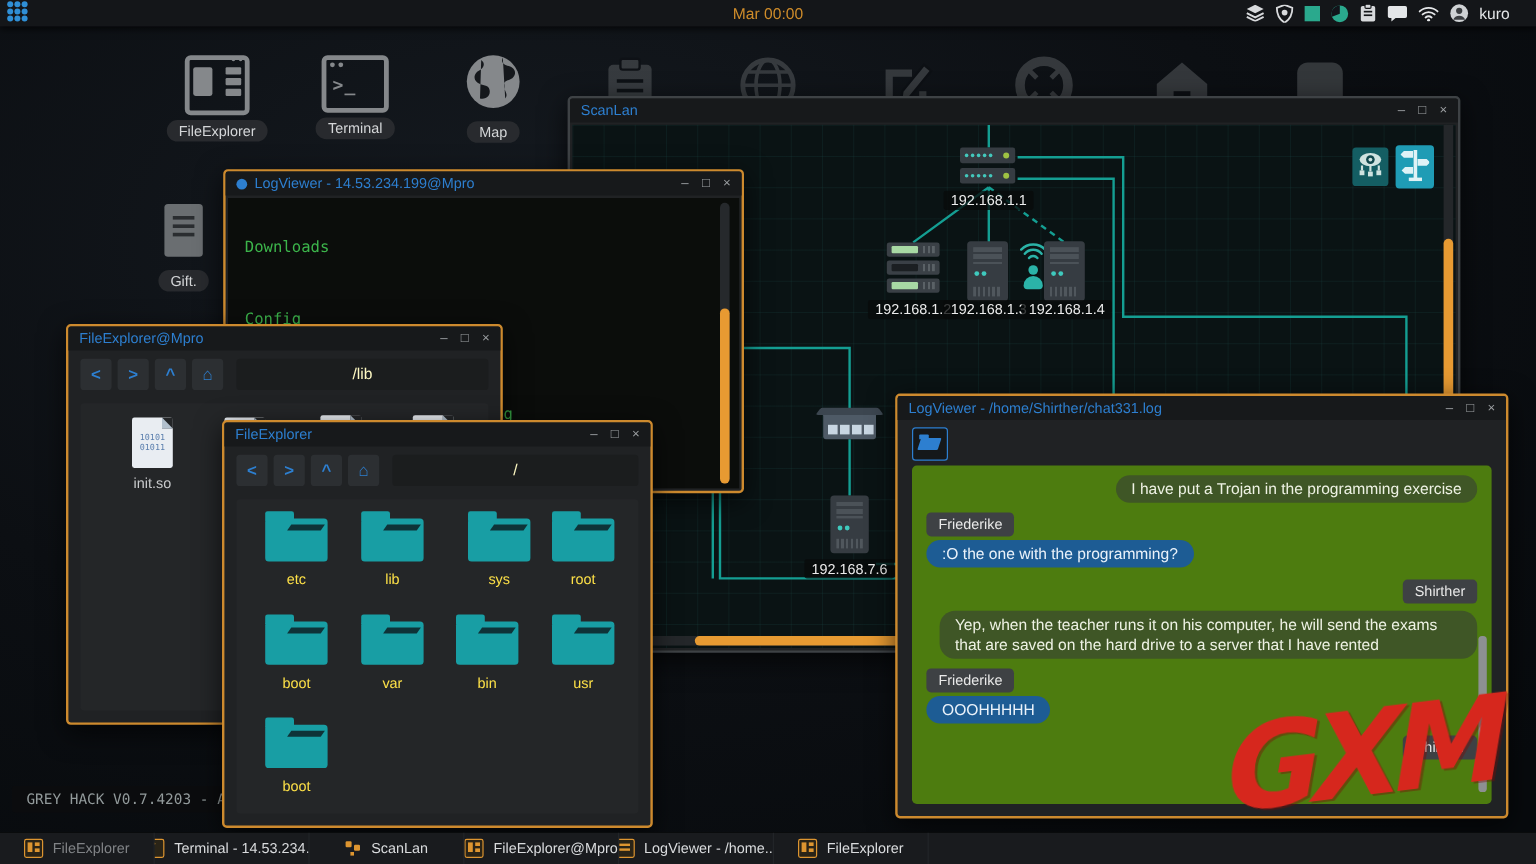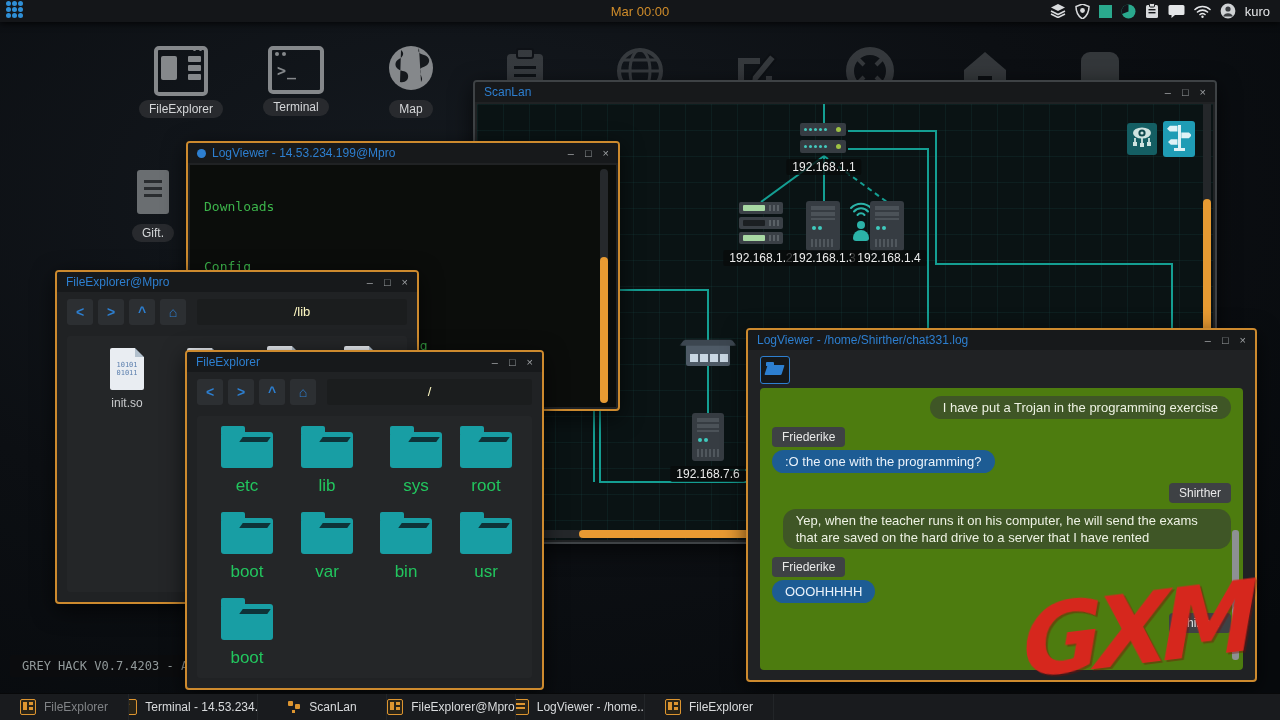--- a/index.html
+++ b/index.html
@@ -8,21 +8,21 @@
     background:radial-gradient(1100px 650px at 35% 28%, #151a20 0%, #0c0f13 55%, #070a0d 100%);
     font-family:"Liberation Sans", sans-serif; -webkit-font-smoothing:antialiased;
   }
   
   .topbar{position:absolute;left:0;top:0;width:1280px;height:22px;background:#141619;
     display:flex;align-items:center;z-index:90;box-shadow:0 2px 6px rgba(0,0,0,.7)}
   .launcher{width:22px;height:20px;margin-left:6px;display:grid;grid-template-columns:repeat(3,5px);
     grid-template-rows:repeat(3,5px);gap:1px;cursor:pointer}
   .launcher i{background:#2f8fd6;border-radius:50%}
   .clock{position:absolute;left:0;right:0;text-align:center;color:#cf8c2a;font-size:13px}
-  .tray{margin-left:auto;display:flex;align-items:center;gap:9px;padding-right:10px;z-index:1}
+  .tray{margin-left:auto;display:flex;align-items:center;gap:9px;padding-right:22px;z-index:1}
   .tray svg{display:block}
   .username{color:#e4e6e8;font-size:13px}
   
   .dicon{position:absolute;width:90px;display:flex;flex-direction:column;align-items:center;z-index:1}
   .dicon .pill{margin-top:4px;background:rgba(42,45,48,.92);color:#d4d6d8;font-size:12px;
     padding:2px 10px;border-radius:10px;white-space:nowrap}
   .gicon{position:relative}
   .faded{opacity:.5}
   
   .gfe{width:46px;height:42px;border:4px solid #85888b;border-radius:5px;position:relative;background:transparent}
@@ -63,21 +63,21 @@
   .nbtn{width:26px;height:26px;background:#2c2f32;border-radius:3px;color:#2d7fd0;text-align:center;
     font:bold 14px/26px "Liberation Sans",sans-serif;cursor:pointer;flex:0 0 auto}
   .pathf{flex:1;height:26px;background:#1b1d1e;border-radius:3px;color:#fef9c3;
     font-size:13px;line-height:26px;text-align:center;margin-left:6px}
   .fbody{position:absolute;left:10px;right:10px;bottom:10px;top:64px;background:#242628;border-radius:3px}
   
   .fold{position:absolute;width:84px;display:flex;flex-direction:column;align-items:center;cursor:pointer}
   .folder{width:52px;height:36px;background:#189ea4;border-radius:3px;position:relative;margin-top:8px}
   .folder::before{content:"";position:absolute;top:-6px;left:0;width:24px;height:8px;background:#189ea4;border-radius:2px 2px 0 0}
   .folder::after{content:"";position:absolute;top:5px;right:4px;width:28px;height:5px;background:#0e3338;transform:skewX(-35deg)}
-  .fold .lbl{margin-top:8px;font-size:17px;color:#22c55e}
+  .fold .lbl{margin-top:8px;font-size:12px;color:#fde047}
   
   .fitem{position:absolute;width:76px;display:flex;flex-direction:column;align-items:center;cursor:pointer}
   .ficon{width:34px;height:42px;background:#e9edf2;border-radius:2px;position:relative}
   .ficon::after{content:"";position:absolute;top:0;right:0;width:0;height:0;
     border-top:9px solid #242628;border-left:9px solid #b2c0cd}
   .fbin{position:absolute;top:13px;left:0;right:0;text-align:center;
     font:7px/8px "DejaVu Sans Mono",monospace;color:#5b7fae;white-space:pre}
   .fitem .lbl{margin-top:6px;font-size:12px;color:#c9cbcd;white-space:nowrap}
   
   .termbody{position:absolute;left:2px;right:2px;top:22px;bottom:2px;background:#0b0d0b;overflow:hidden;

